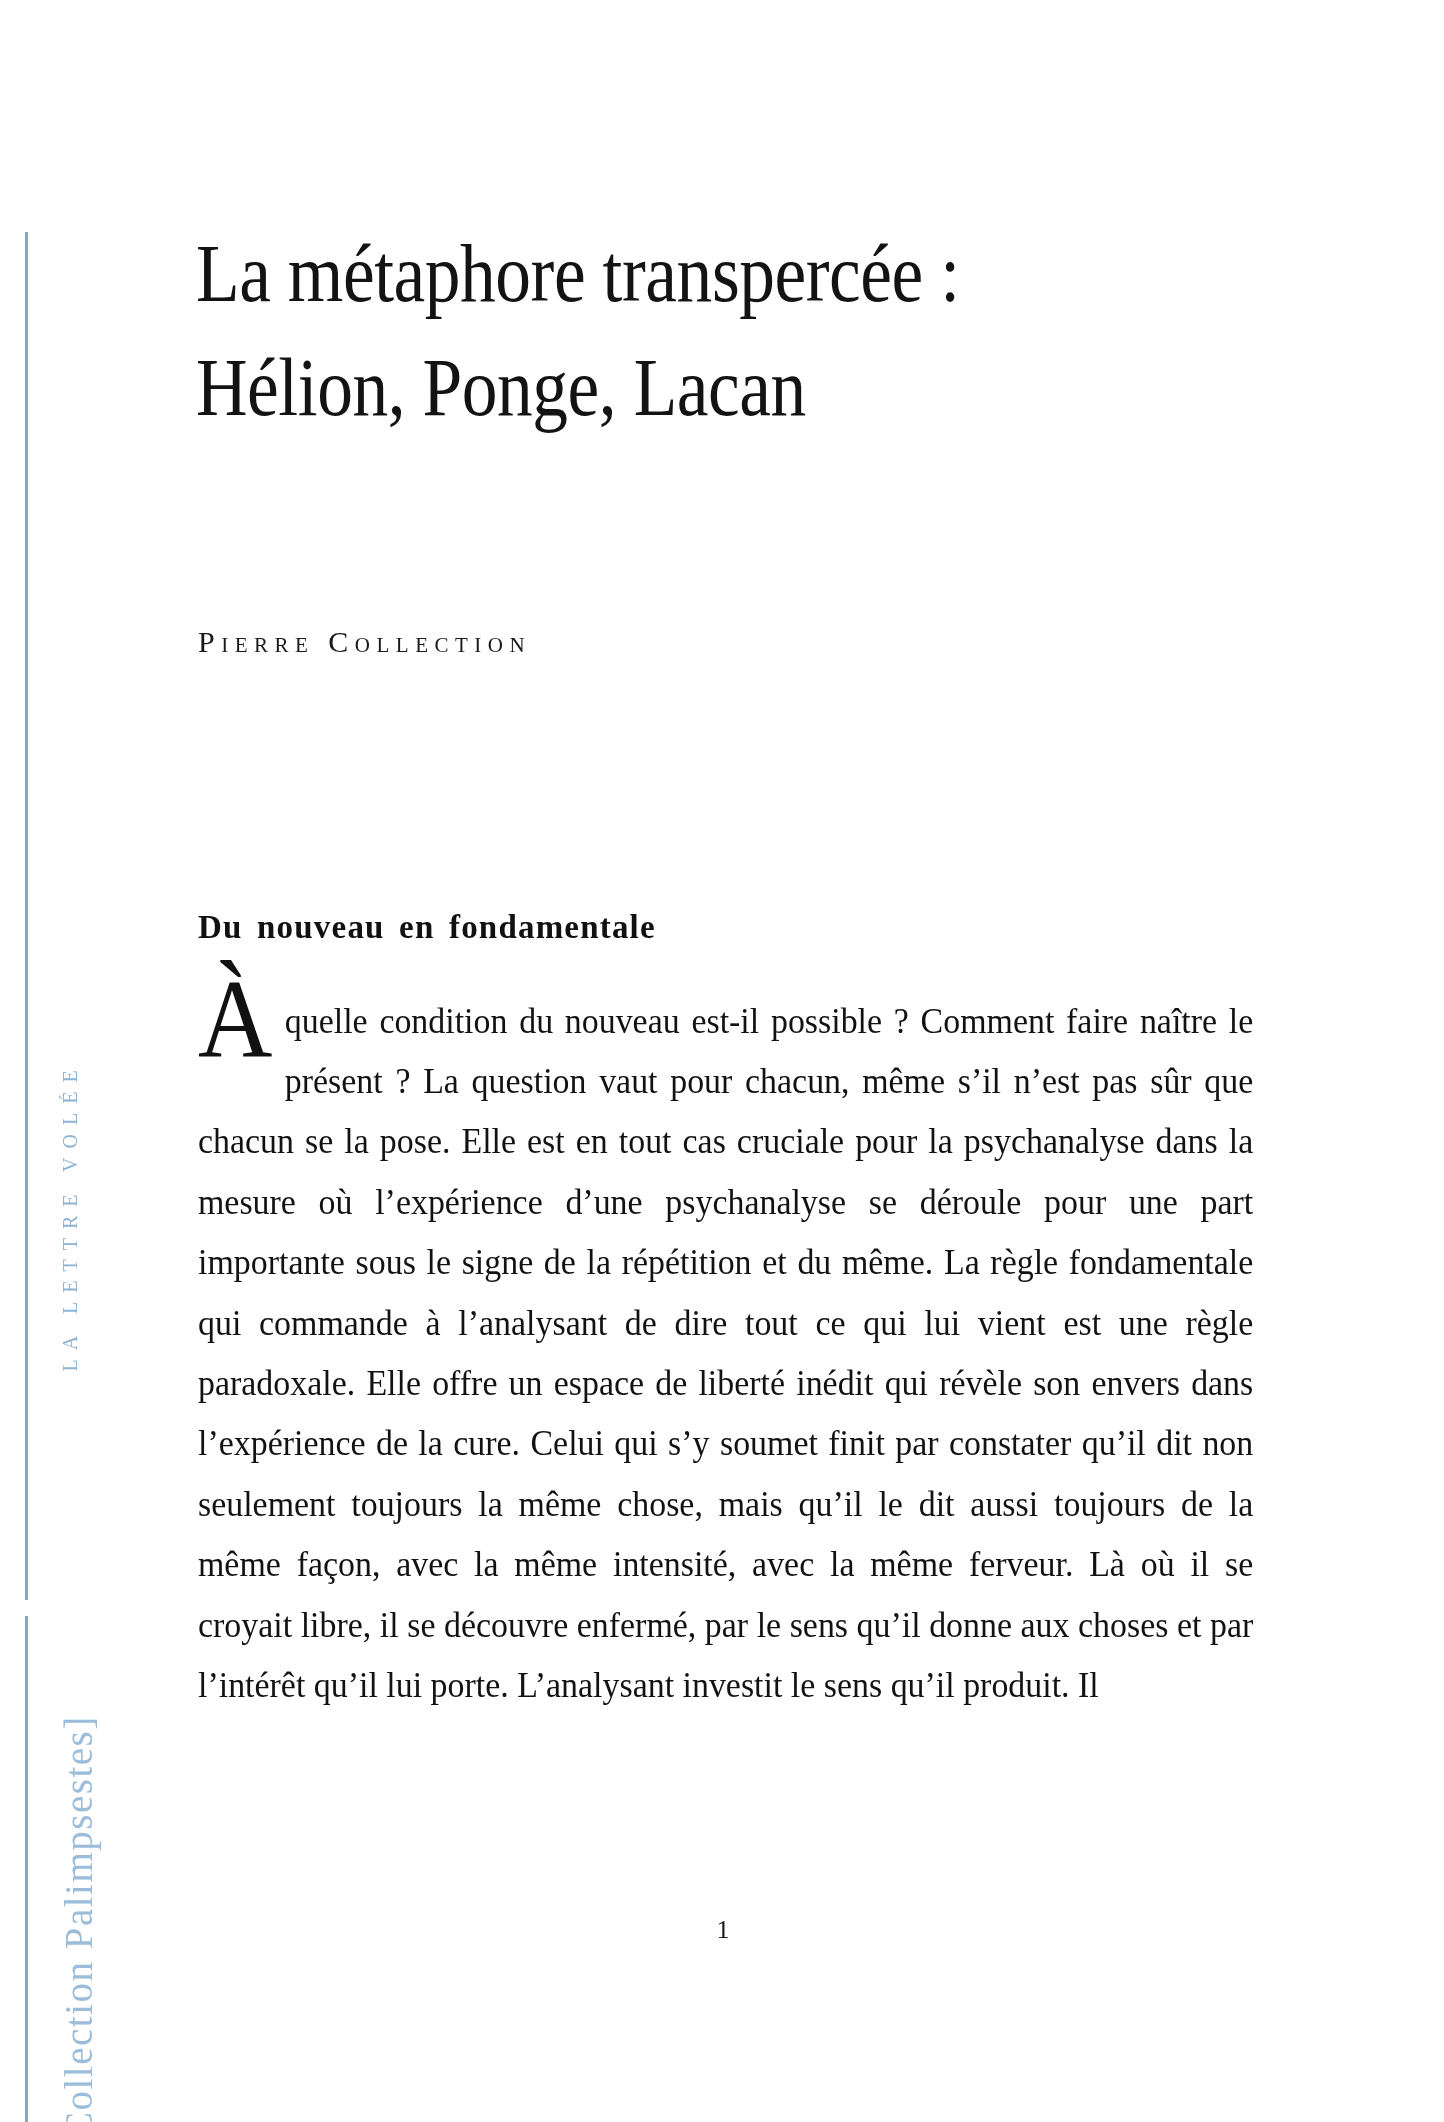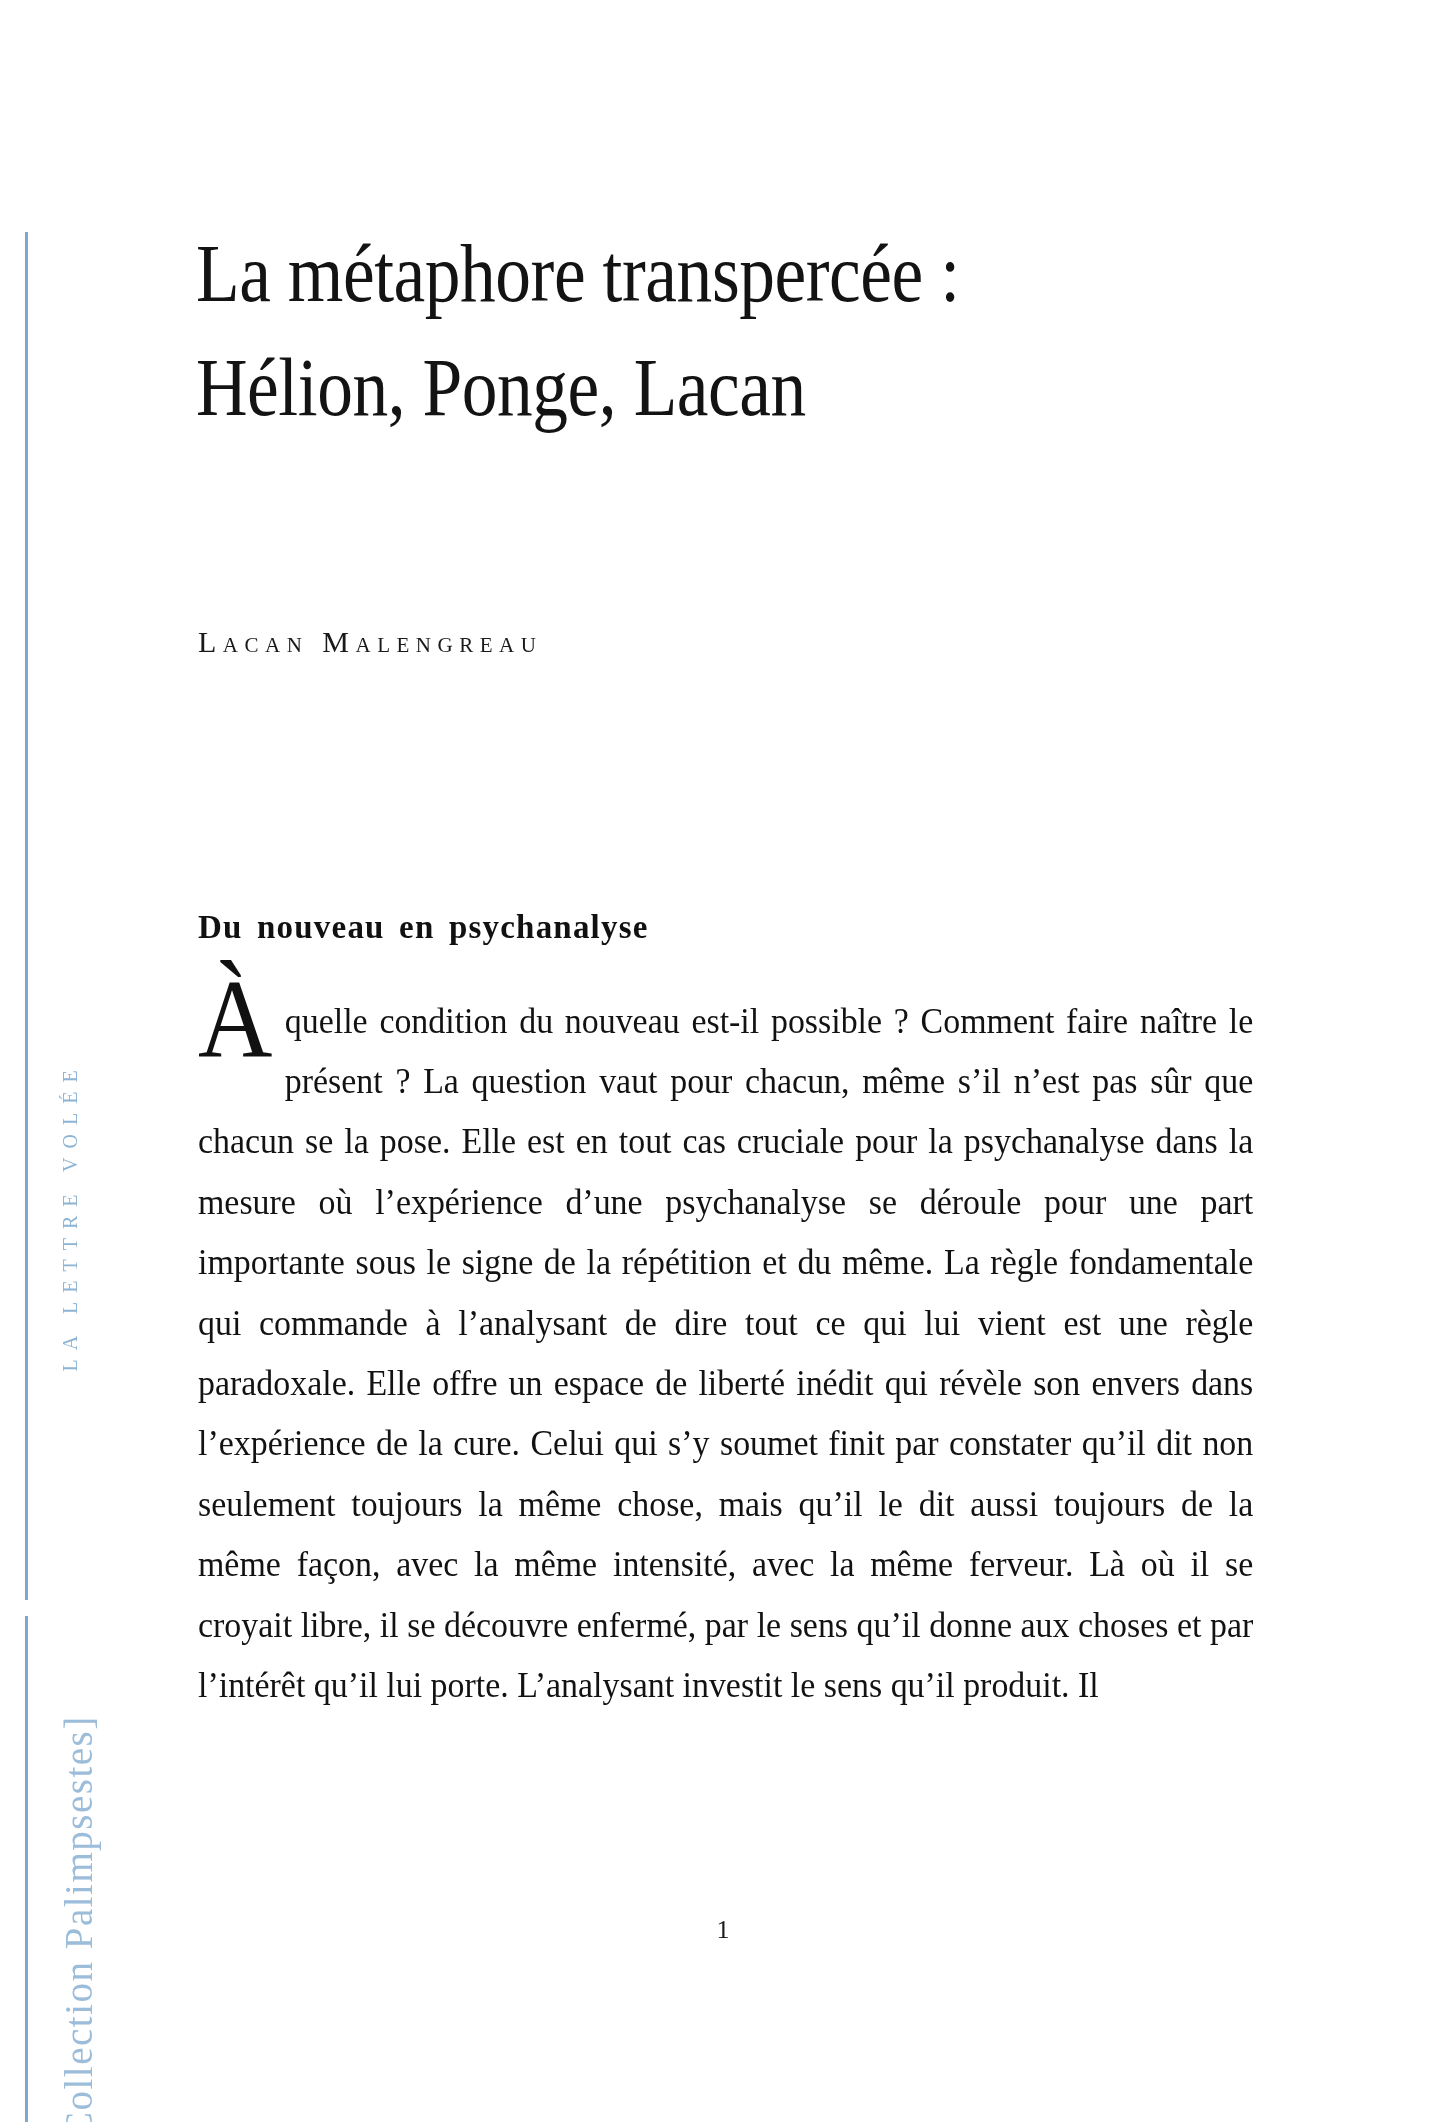--- a/index.html
+++ b/index.html
@@ -183,23 +183,23 @@
     <div class="spine-text-b">[Collection Palimpsestes]</div>
   </div>
 
   <div class="content">
 
     <h1 class="title">
       <span class="title-line">La métaphore transpercée :</span>
       <span class="title-line">Hélion, Ponge, Lacan</span>
     </h1>
 
-    <div class="author">Lacan Malengreau</div>
-
-    <h2 class="section-heading">Du nouveau en psychanalyse</h2>
+    <div class="author">Pierre Collection</div>
+
+    <h2 class="section-heading">Du nouveau en fondamentale</h2>
 
     <div class="body-block">
       <span class="dropcap">À</span>
       <p class="para">quelle condition du nouveau est-il possible ? Comment faire naître le présent ? La question vaut pour chacun, même s’il n’est pas sûr que chacun se la pose. Elle est en tout cas cruciale pour la psychanalyse dans la mesure où l’expérience d’une psychanalyse se déroule pour une part importante sous le signe de la répétition et du même. La règle fondamentale qui commande à l’analysant de dire tout ce qui lui vient est une règle paradoxale. Elle offre un espace de liberté inédit qui révèle son envers dans l’expérience de la cure. Celui qui s’y soumet finit par constater qu’il dit non seulement toujours la même chose, mais qu’il le dit aussi toujours de la même façon, avec la même intensité, avec la même ferveur. Là où il se croyait libre, il se découvre enfermé, par le sens qu’il donne aux choses et par l’intérêt qu’il lui porte. L’analysant investit le sens qu’il produit. Il</p>
     </div>
 
     <div class="folio">1</div>
 
   </div>
 </div>

